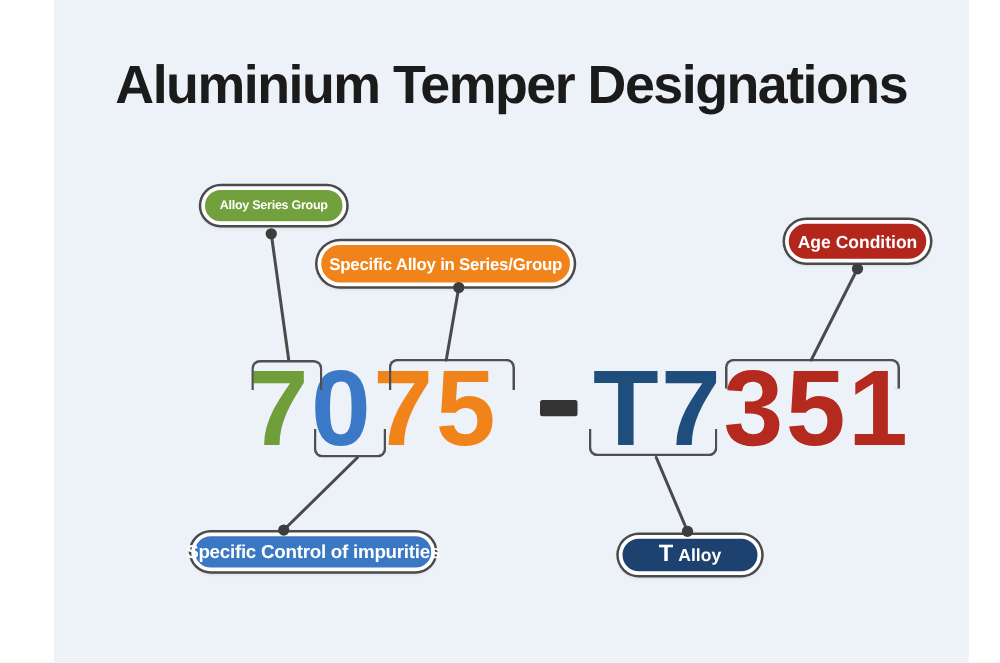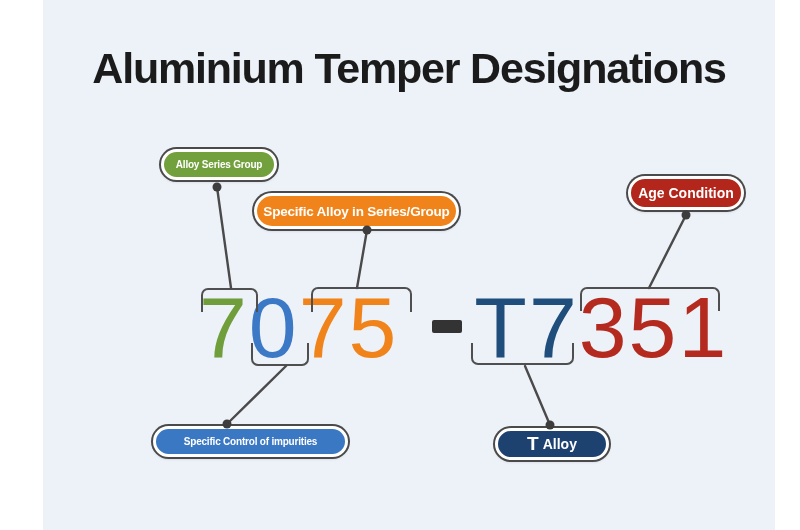--- a/index.html
+++ b/index.html
@@ -21,28 +21,28 @@
   .pill {
     position:absolute; box-sizing:border-box;
     display:flex; align-items:center; justify-content:center;
     border:3px solid #ffffff; border-radius:999px;
     box-shadow:0 0 0 2px #4a4a4a, 0 2px 3px rgba(50,60,80,.18);
     color:#ffffff; font-weight:bold; white-space:nowrap;
   }
   .pill-green  { left:118px; top:149px; width:116px; height:31px; background:#71a03c; font-size:10px;  letter-spacing:-0.2px; }
   .pill-orange { left:211px; top:193px; width:205px; height:36px; background:#f0841a; font-size:13.5px; letter-spacing:-0.2px; }
   .pill-red    { left:585px; top:176px; width:116px; height:34px; background:#b2261b; font-size:14px; }
-  .pill-blue   { left:110px; top:426px; width:195px; height:31px; background:#3b78c4; font-size:10px;  letter-spacing:-0.2px; }
+  .pill-blue   { left:110px; top:426px; width:195px; height:31px; background:#3b78c4; font-size:15px;  letter-spacing:-0.2px; }
   .pill-navy   { left:452px; top:428px; width:114px; height:32px; background:#1e4270; font-size:14px; }
   .pill-navy .t-big { font-size:19px; margin-right:4px; }
 
   
   .big-row {
     position:absolute; left:156px; top:284px;
-    font-size:86px; font-weight:normal; line-height:1;
+    font-size:86px; font-weight:bold; line-height:1;
     letter-spacing:2px; white-space:nowrap;
   }
   .c-green  { color:#6f9e3b; }
   .c-blue   { color:#3b78c6; }
   .c-orange { color:#f0841a; }
   .c-navy   { color:#1f4e7c; }
   .c-red    { color:#b52a1e; }
   .dash {
     position:relative; display:inline-block;
     width:30px; color:transparent; margin:0 12px 0 34px;

